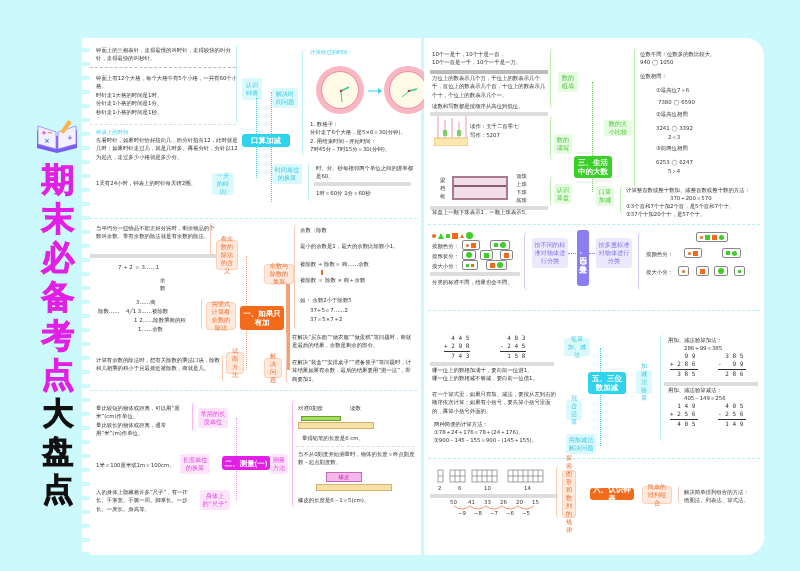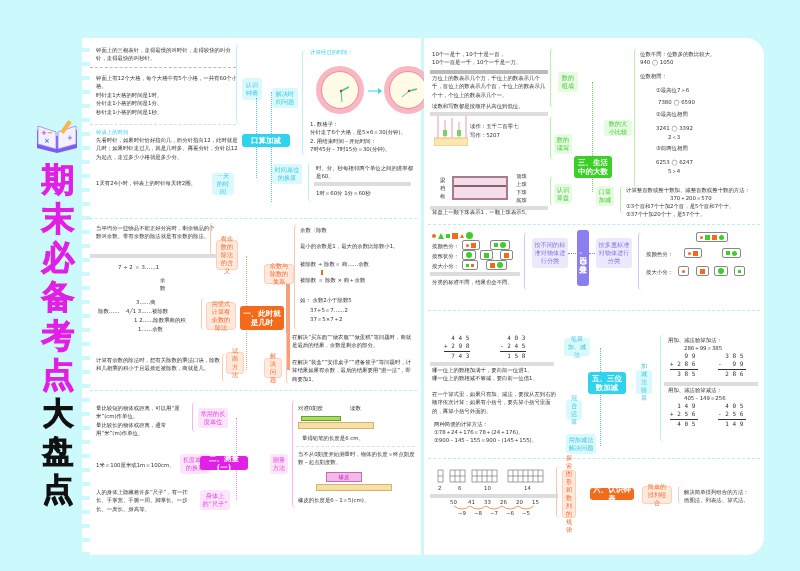--- a/index.html
+++ b/index.html
@@ -132,21 +132,21 @@
     <div class="txt" style="left:52px;top:105px;">1……余数</div>
     <div class="txt" style="left:10px;top:136px;width:124px;">计算有余数的除法时，想有关除数的乘法口诀，除数和几相乘的积小于且最接近被除数，商就是几。</div>
 
     <div class="brace" style="left:124px;top:2px;width:4px;height:34px;border-color:#f7c9b1;"></div>
     <div class="node orange-sub" style="left:130px;top:20px;width:22px;height:30px;">有余数的除法的含义</div>
     <div class="brace" style="left:115px;top:78px;width:4px;height:32px;border-color:#f7c9b1;"></div>
     <div class="node orange-sub" style="left:120px;top:82px;width:30px;height:28px;">用竖式计算有余数的除法</div>
     <div class="brace" style="left:136px;top:134px;width:4px;height:28px;border-color:#f7c9b1;"></div>
     <div class="node orange-sub" style="left:140px;top:132px;width:18px;height:22px;">试商方法</div>
     <div class="line-v" style="left:160px;top:36px;height:114px;border-color:#f6a077;"></div>
-    <div class="node node-main orange-main" style="left:154px;top:86px;width:44px;height:24px;">一、此时就是几时</div>
+    <div class="node node-main orange-main" style="left:154px;top:86px;width:44px;height:24px;">一、如果只有加</div>
     <div class="line-v" style="left:200px;top:50px;height:100px;border-color:#f6a077;border-style:solid;"></div>
     <div class="node orange-sub" style="left:178px;top:44px;width:30px;height:20px;">余数与除数的关系</div>
     <div class="node orange-sub" style="left:178px;top:138px;width:18px;height:20px;">解决问题</div>
 
     <div class="brace" style="left:208px;top:4px;width:4px;height:106px;border-color:#f7c9b1;"></div>
     <div class="txt" style="left:214px;top:6px;">余数〈除数</div>
     <div class="txt" style="left:214px;top:22px;">最小的余数是1，最大的余数比除数小1。</div>
     <div class="txt" style="left:214px;top:40px;">被除数 ÷ 除数＝ 商……余数</div>
     <div style="position:absolute;left:235px;top:50px;width:2px;height:5px;background:#f46a1b;"></div>
     <div class="txt" style="left:214px;top:56px;">被除数 ＝ 除数 × 商＋余数</div>
@@ -162,21 +162,21 @@
   <div class="sec" style="top:354px;height:160px;">
     <div class="txt" style="left:10px;top:12px;width:94px;">量比较短的物体或距离，可以用“厘米”(cm)作单位。
 量比较长的物体或距离，通常用“米”(m)作单位。</div>
     <div class="txt" style="left:10px;top:69px;">1米＝100厘米或1m＝100cm。</div>
     <div class="txt" style="left:10px;top:96px;width:100px;">人的身体上隐藏着许多“尺子”，有一拃长、手掌宽、手腕一周、脚掌长、一步长、一庹长、身高等。</div>
     <div class="brace" style="left:106px;top:10px;width:4px;height:30px;border-color:#f6b4f2;"></div>
     <div class="node pink-sub" style="left:112px;top:16px;width:30px;height:20px;">常用的长度单位</div>
     <div class="node pink-sub" style="left:94px;top:62px;width:30px;height:20px;">长度单位的换算</div>
     <div class="node pink-sub" style="left:114px;top:98px;width:30px;height:20px;">身体上的“尺子”</div>
     <div class="line-v" style="left:150px;top:26px;height:82px;border-color:#f08ced;"></div>
-    <div class="node node-main pink-main" style="left:114px;top:64px;width:48px;height:14px;">二、测量(一)</div>
+    <div class="node node-main pink-main" style="left:136px;top:64px;width:48px;height:14px;font-family:Liberation Serif, serif;">二、测量(一)</div>
     <div class="node pink-sub" style="left:184px;top:62px;width:18px;height:20px;">测量方法</div>
     <div class="brace" style="left:206px;top:8px;width:4px;height:108px;border-color:#f6b4f2;"></div>
     <div class="txt" style="left:212px;top:12px;">对准0刻度</div>
     <div class="txt" style="left:264px;top:12px;">读数</div>
     <div style="position:absolute;left:215px;top:24px;width:40px;height:5px;background:#a6e05a;border:1px solid #6a9e2e;"></div>
     <div class="ruler" style="left:212px;top:30px;width:76px;"></div>
     <div class="txt" style="left:216px;top:42px;">量得铅笔的长度是6 cm。</div>
     <div class="sep" style="top:54px;left:210px;right:6px;border-color:#ddd;"></div>
     <div class="txt" style="left:212px;top:58px;width:118px;">当不从0刻度开始测量时，物体的长度＝终点刻度数－起点刻度数。</div>
     <div style="position:absolute;left:240px;top:80px;width:36px;height:10px;background:#f6b8ea;border:1px solid #c36bb6;font-size:5.5px;text-align:center;line-height:9px;color:#c33cb8;">橡皮</div>

